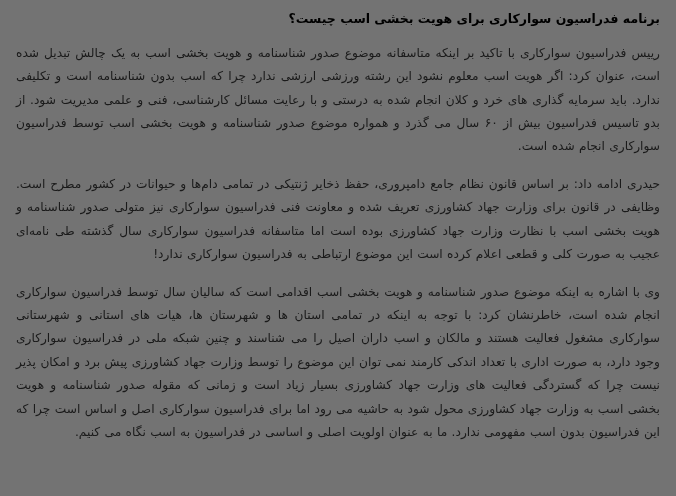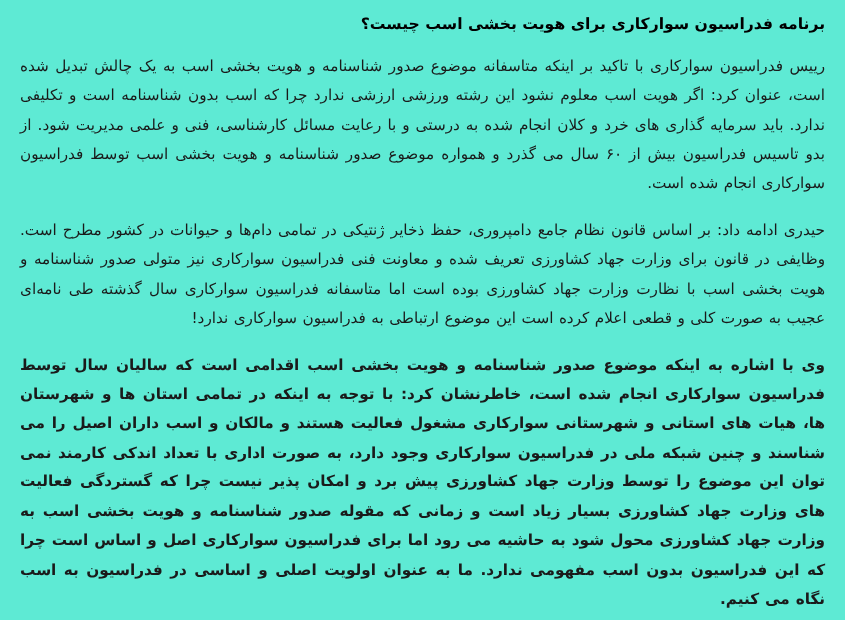--- a/index.html
+++ b/index.html
@@ -13,21 +13,21 @@
     overflow: hidden;
     font-family: "DejaVu Sans", "Liberation Sans", sans-serif;
     color: #111111;
     direction: rtl;
   }
   .page {
     box-sizing: border-box;
     width: 676px;
     height: 496px;
     padding: 10px 16px 8px 16px;
-    background: #5eead4;
+    background: #737373;
   }
   .doc-title {
     font-size: 12.5px;
     font-weight: bold;
     color: #000000;
     text-align: right;
     line-height: 1.5;
     margin: 0 0 13px 0;
     letter-spacing: 0;
   }
@@ -35,21 +35,20 @@
     font-size: 12.2px;
     line-height: 1.92;
     text-align: justify;
     text-align-last: right;
     color: #1a1a1a;
     margin: 0 0 14px 0;
     word-spacing: 0.5px;
   }
   .para:last-child {
     margin-bottom: 0;
-    font-weight: bold;
   }
 </style>
 </head>
 <body>
 
 <div class="page">
 
   <h1 class="doc-title">برنامه فدراسیون سوارکاری برای هویت بخشی اسب چیست؟</h1>
 
   <p class="para">رییس فدراسیون سوارکاری با تاکید بر اینکه متاسفانه موضوع صدور شناسنامه و هویت بخشی اسب به یک چالش تبدیل شده است، عنوان کرد: اگر هویت اسب معلوم نشود این رشته ورزشی ارزشی ندارد چرا که اسب بدون شناسنامه است و تکلیفی ندارد. باید سرمایه گذاری های خرد و کلان انجام شده به درستی و با رعایت مسائل کارشناسی، فنی و علمی مدیریت شود. از بدو تاسیس فدراسیون بیش از ۶۰ سال می گذرد و همواره موضوع صدور شناسنامه و هویت بخشی اسب توسط فدراسیون سوارکاری انجام شده است.</p>

